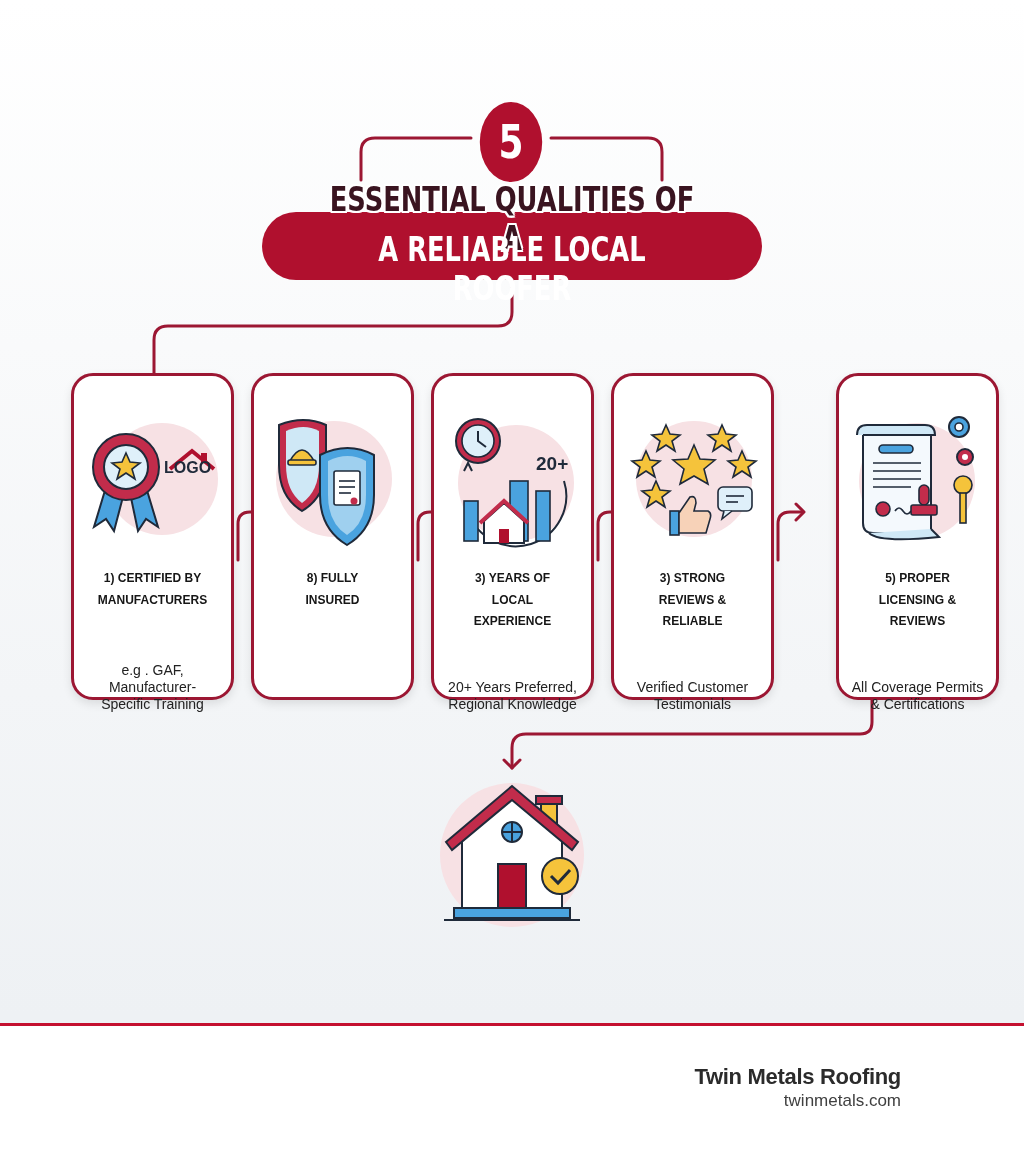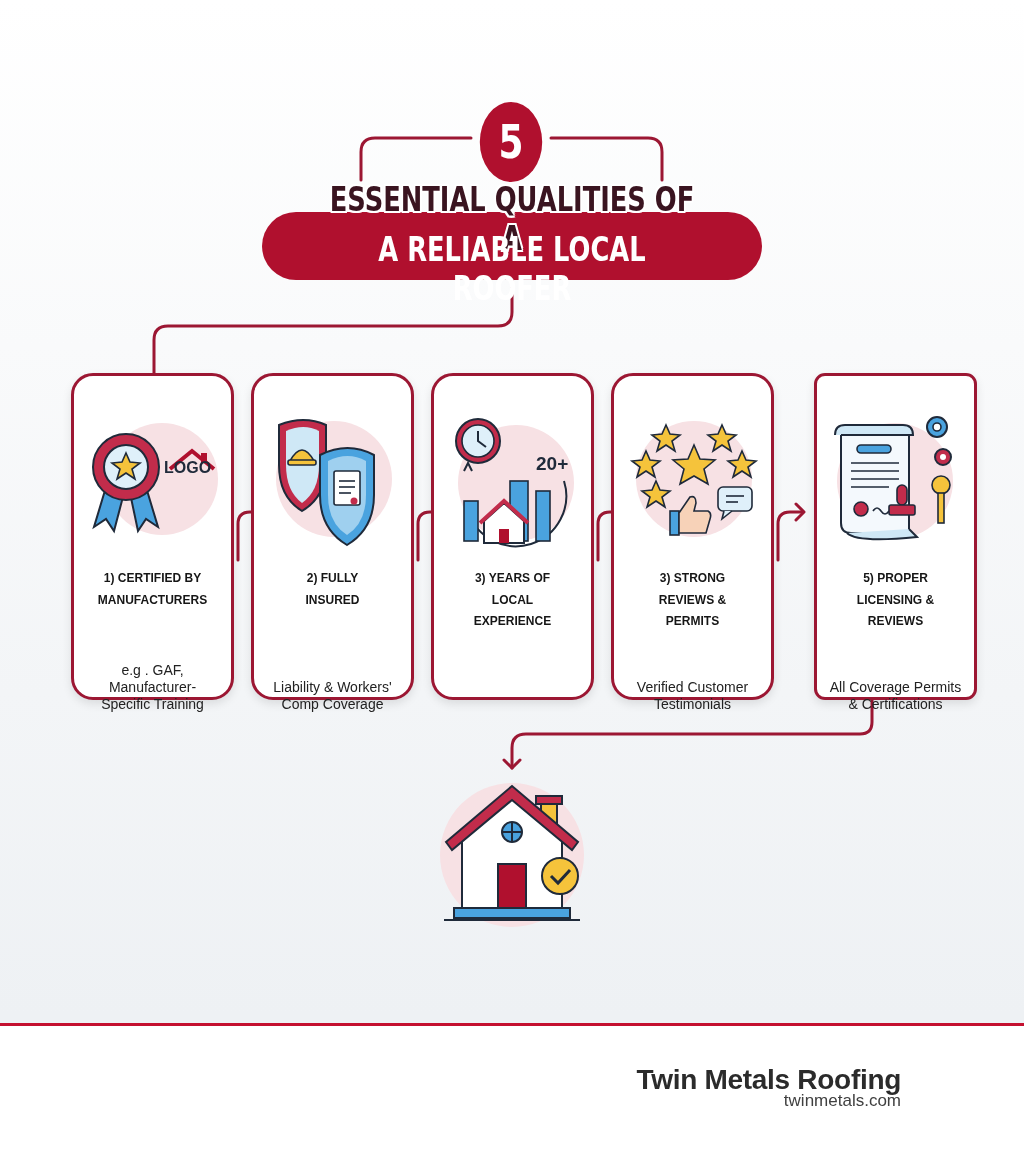--- a/index.html
+++ b/index.html
@@ -48,21 +48,21 @@
   .card .desc {
     position: absolute; left: 4px; right: 4px; text-align: center;
     font-family: "Liberation Sans", sans-serif; font-size: 14px; line-height: 17px; color: #222; margin-top: 36px;
   }
 
   
   .footer-rule { position: absolute; left: 0; top: 1023px; width: 1024px; height: 3px; background: #c4102f; }
   .footer-area { position: absolute; left: 0; top: 1026px; width: 1024px; height: 128px; background: #ffffff; }
   .brand-name {
     position: absolute; right: 123px; top: 1064px; font-family: "Liberation Sans", sans-serif;
-    font-weight: bold; font-size: 28px; color: #2b2b2b; letter-spacing: -0.3px;
+    font-weight: bold; font-size: 22px; color: #2b2b2b; letter-spacing: -0.3px;
   }
   .brand-url {
     position: absolute; right: 123px; top: 1091px; font-family: "Liberation Sans", sans-serif;
     font-size: 17px; color: #404040;
   }
 </style>
 </head>
 <body>
 
 <svg class="connectors" viewBox="0 0 1024 1154">
@@ -128,26 +128,22 @@
       <path d="M66 44 Q94 30 120 44 V84 Q120 118 93 134 Q66 118 66 84 Z" fill="#4aa3df" stroke="#1f2a3a" stroke-width="2"></path>
       <path d="M74 50 Q94 40 112 50 V84 Q112 112 93 124 Q74 112 74 84 Z" fill="#9fd0ef"></path>
       <rect x="80" y="60" width="26" height="34" rx="2" fill="#fff" stroke="#1f2a3a" stroke-width="1.6"></rect>
       <line x1="85" y1="70" x2="101" y2="70" stroke="#1f2a3a" stroke-width="1.6"></line>
       <line x1="85" y1="76" x2="101" y2="76" stroke="#1f2a3a" stroke-width="1.6"></line>
       <line x1="85" y1="82" x2="97" y2="82" stroke="#1f2a3a" stroke-width="1.6"></line>
       <circle cx="100" cy="90" r="3.5" fill="#c22c4b"></circle>
     </svg>
   </div>
   <div class="heading">
-    <div>2) FULLY</div>
+    <div>8) FULLY</div>
     <div>INSURED</div>
-  </div>
-  <div class="desc" style="top:267px;">
-    <div>Liability &amp; Workers'</div>
-    <div>Comp Coverage</div>
   </div>
 </div>
 
 <div class="card" style="left:431px;">
   <div class="icon-wrap">
     <svg width="157" height="140" viewBox="0 0 157 140">
       <circle cx="82" cy="72" r="58" fill="#f7e1e4"></circle>
       <path d="M130 70 A50 50 0 0 1 34 100" fill="none" stroke="#1f2a3a" stroke-width="2"></path>
       <path d="M38 60 L34 52 L30 60" fill="none" stroke="#1f2a3a" stroke-width="2"></path>
       <circle cx="44" cy="30" r="22" fill="#c22c4b" stroke="#1f2a3a" stroke-width="2"></circle>
@@ -159,20 +155,24 @@
       <path d="M50 110 L70 92 L90 110 V132 H50 Z" fill="#fff" stroke="#1f2a3a" stroke-width="2"></path>
       <path d="M46 112 L70 90 L94 112" fill="none" stroke="#c22c4b" stroke-width="4"></path>
       <rect x="65" y="118" width="10" height="14" fill="#b0102e"></rect>
     </svg>
     <div class="abs" style="left:82px;top:42px;font-weight:bold;font-size:19px;color:#1f2a3a;margin-left:20px;">20+</div>
   </div>
   <div class="heading">
     <div>3) YEARS OF</div>
     <div>LOCAL</div>
     <div>EXPERIENCE</div>
+  </div>
+  <div class="desc" style="top:267px;">
+    <div>20+ Years Preferred,</div>
+    <div>Regional Knowledge</div>
   </div>
 </div>
 
 <div class="card" style="left:611px;">
   <div class="icon-wrap">
     <svg width="157" height="140" viewBox="0 0 157 140">
       <circle cx="80" cy="68" r="58" fill="#f7e1e4"></circle>
       <g fill="#f5c33b" stroke="#1f2a3a" stroke-width="1.6">
         <path d="M52 14 L56 23 L66 24 L58 30 L61 40 L52 34 L43 40 L46 30 L38 24 L48 23 Z"></path>
         <path d="M108 14 L112 23 L122 24 L114 30 L117 40 L108 34 L99 40 L102 30 L94 24 L104 23 Z"></path>
@@ -185,29 +185,29 @@
       <path d="M65 102 L76 86 Q82 84 82 92 L80 100 H94 Q98 102 96 108 L92 122 H65 Z" fill="#f7d2b8" stroke="#1f2a3a" stroke-width="1.6"></path>
       <rect x="104" y="76" width="34" height="24" rx="5" fill="#dff0fa" stroke="#1f2a3a" stroke-width="1.6"></rect>
       <path d="M110 100 L108 108 L118 100" fill="#dff0fa" stroke="#1f2a3a" stroke-width="1.6"></path>
       <line x1="112" y1="85" x2="130" y2="85" stroke="#1f2a3a" stroke-width="1.6"></line>
       <line x1="112" y1="91" x2="124" y2="91" stroke="#1f2a3a" stroke-width="1.6"></line>
     </svg>
   </div>
   <div class="heading">
     <div>3) STRONG</div>
     <div>REVIEWS &amp;</div>
-    <div>PERMITS</div>
+    <div>RELIABLE</div>
   </div>
   <div class="desc" style="top:267px;">
     <div>Verified Customer</div>
     <div>Testimonials</div>
   </div>
 </div>
 
-<div class="card" style="left:814px;border-radius:11px;">
+<div class="card" style="left:836px;">
   <div class="icon-wrap">
     <svg width="157" height="140" viewBox="0 0 157 140">
       <circle cx="78" cy="70" r="58" fill="#f7e1e4"></circle>
       <path d="M24 24 H92 V122 H34 Q24 122 24 112 Z" fill="#f4f9fd" stroke="#1f2a3a" stroke-width="2"></path>
       <path d="M18 24 Q18 14 28 14 H86 Q96 14 96 24 H24" fill="#cfe8f6" stroke="#1f2a3a" stroke-width="2"></path>
       <path d="M30 122 Q40 132 100 126 L92 118" fill="#cfe8f6" stroke="#1f2a3a" stroke-width="2"></path>
       <rect x="40" y="34" width="34" height="8" rx="4" fill="#4aa3df" stroke="#1f2a3a" stroke-width="1.6"></rect>
       <line x1="34" y1="52" x2="82" y2="52" stroke="#1f2a3a" stroke-width="1.6"></line>
       <line x1="34" y1="60" x2="82" y2="60" stroke="#1f2a3a" stroke-width="1.6"></line>
       <line x1="34" y1="68" x2="82" y2="68" stroke="#1f2a3a" stroke-width="1.6"></line>

